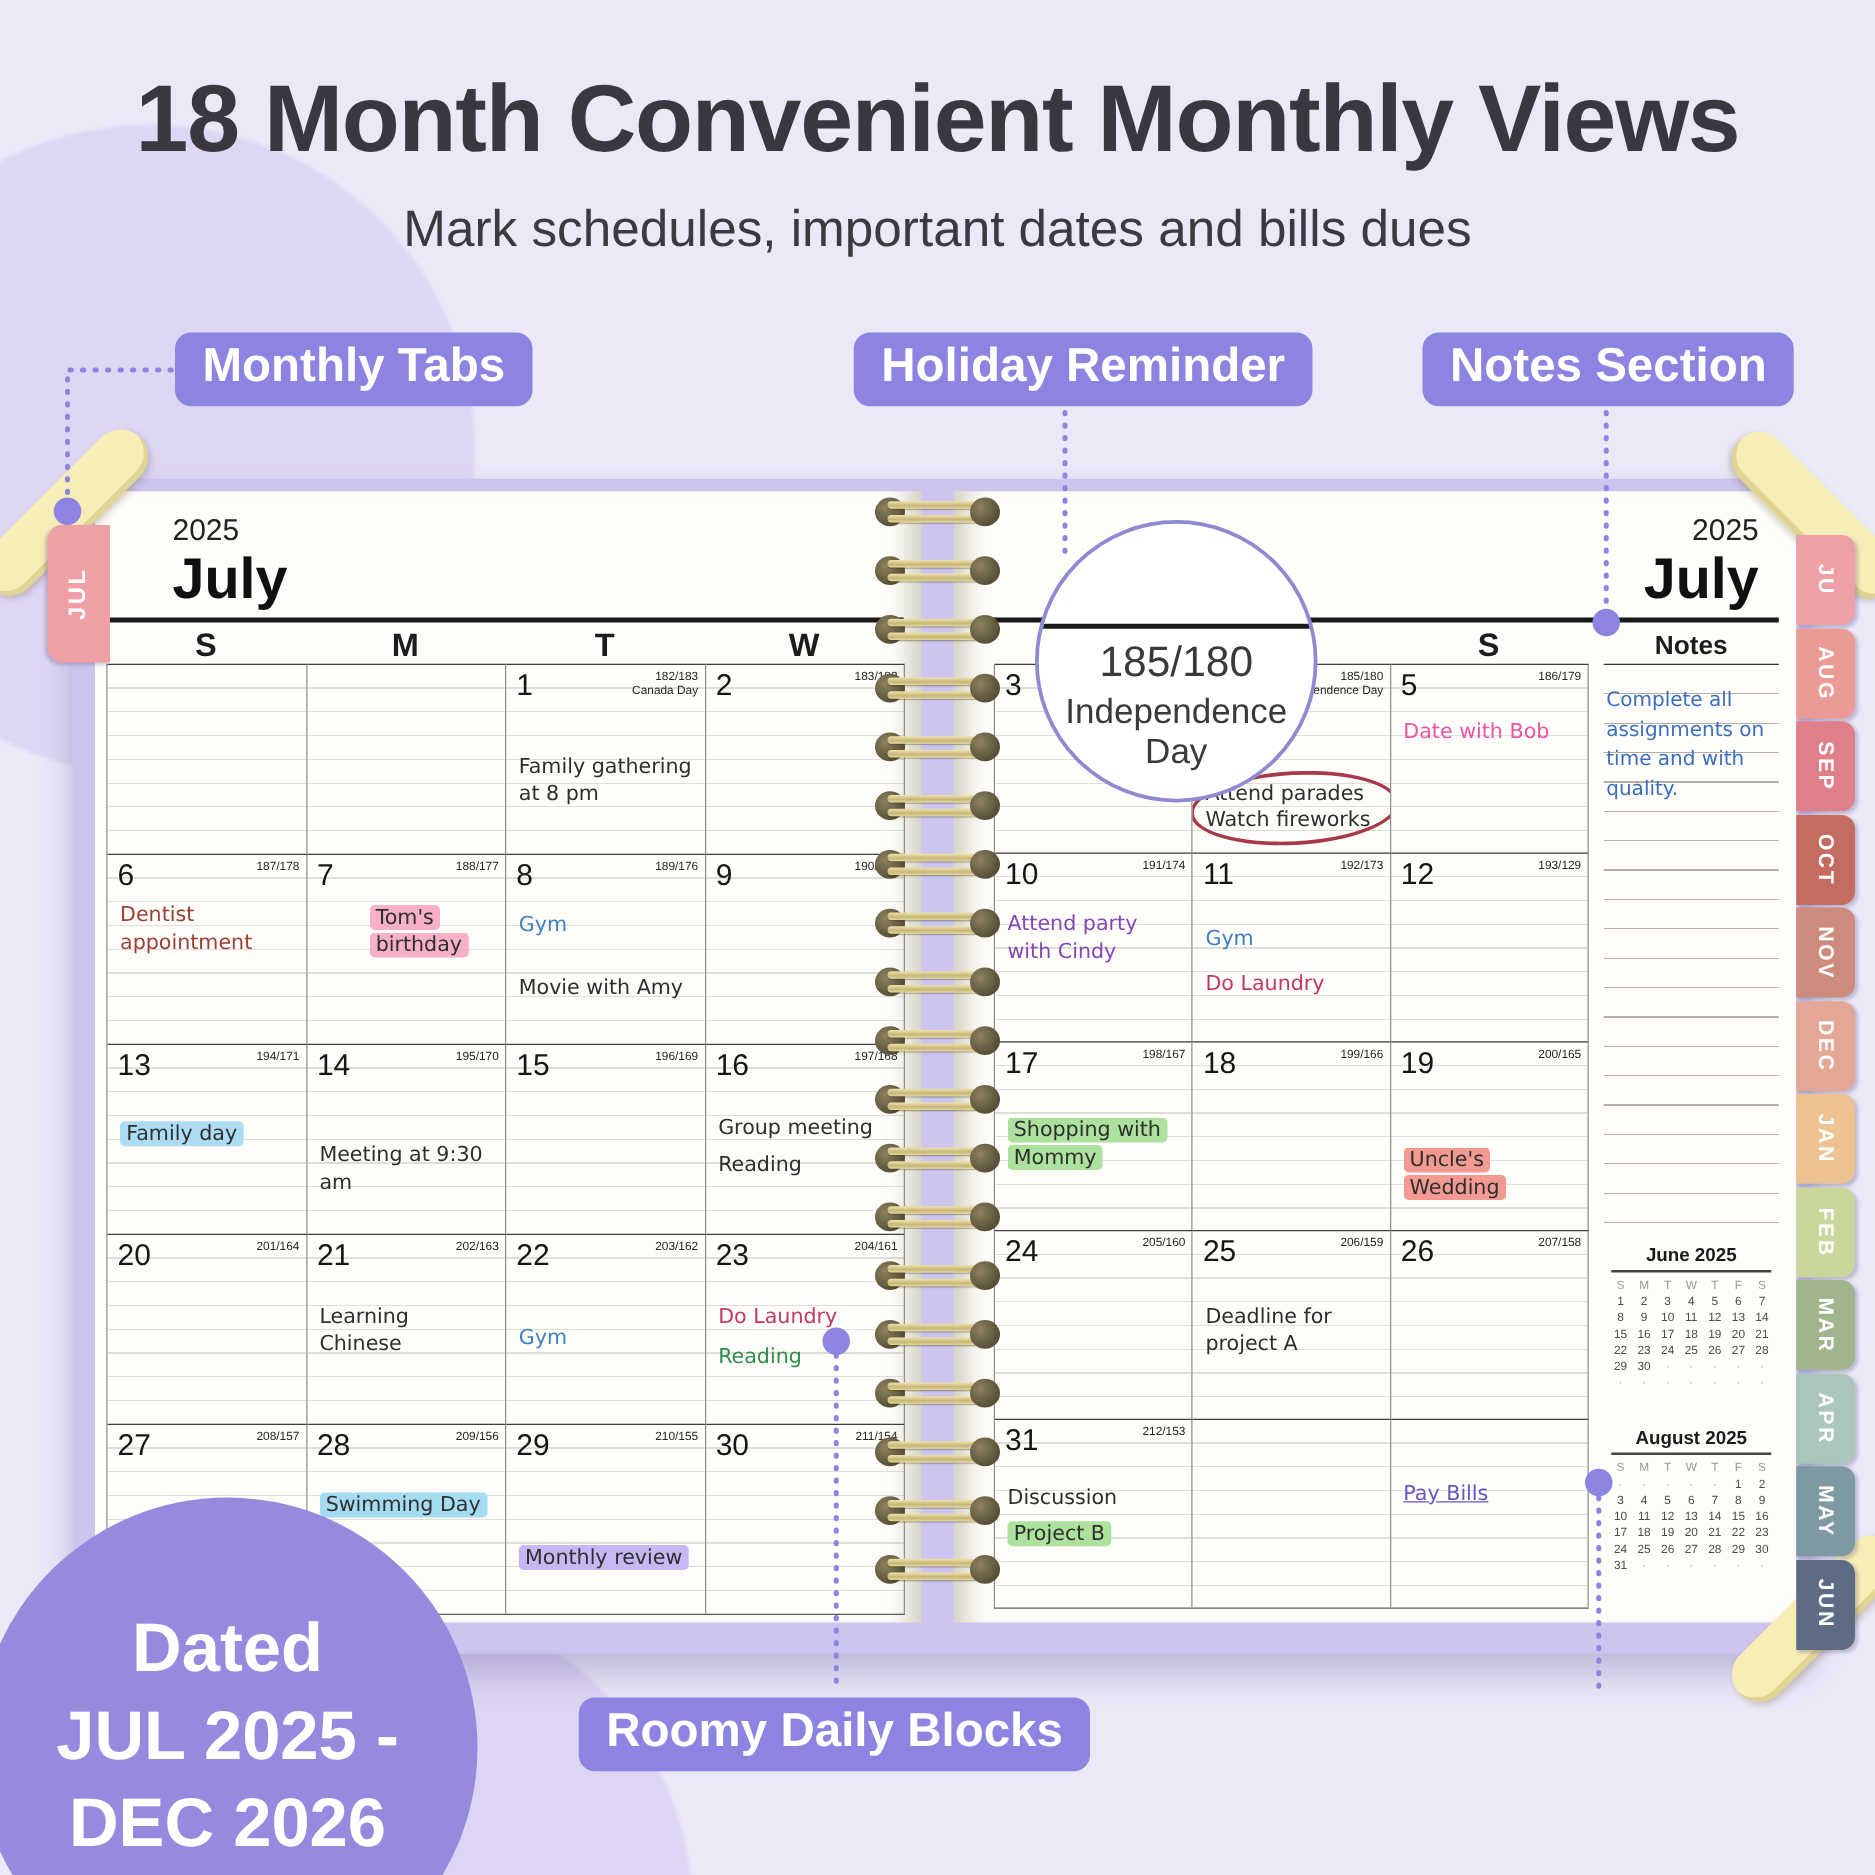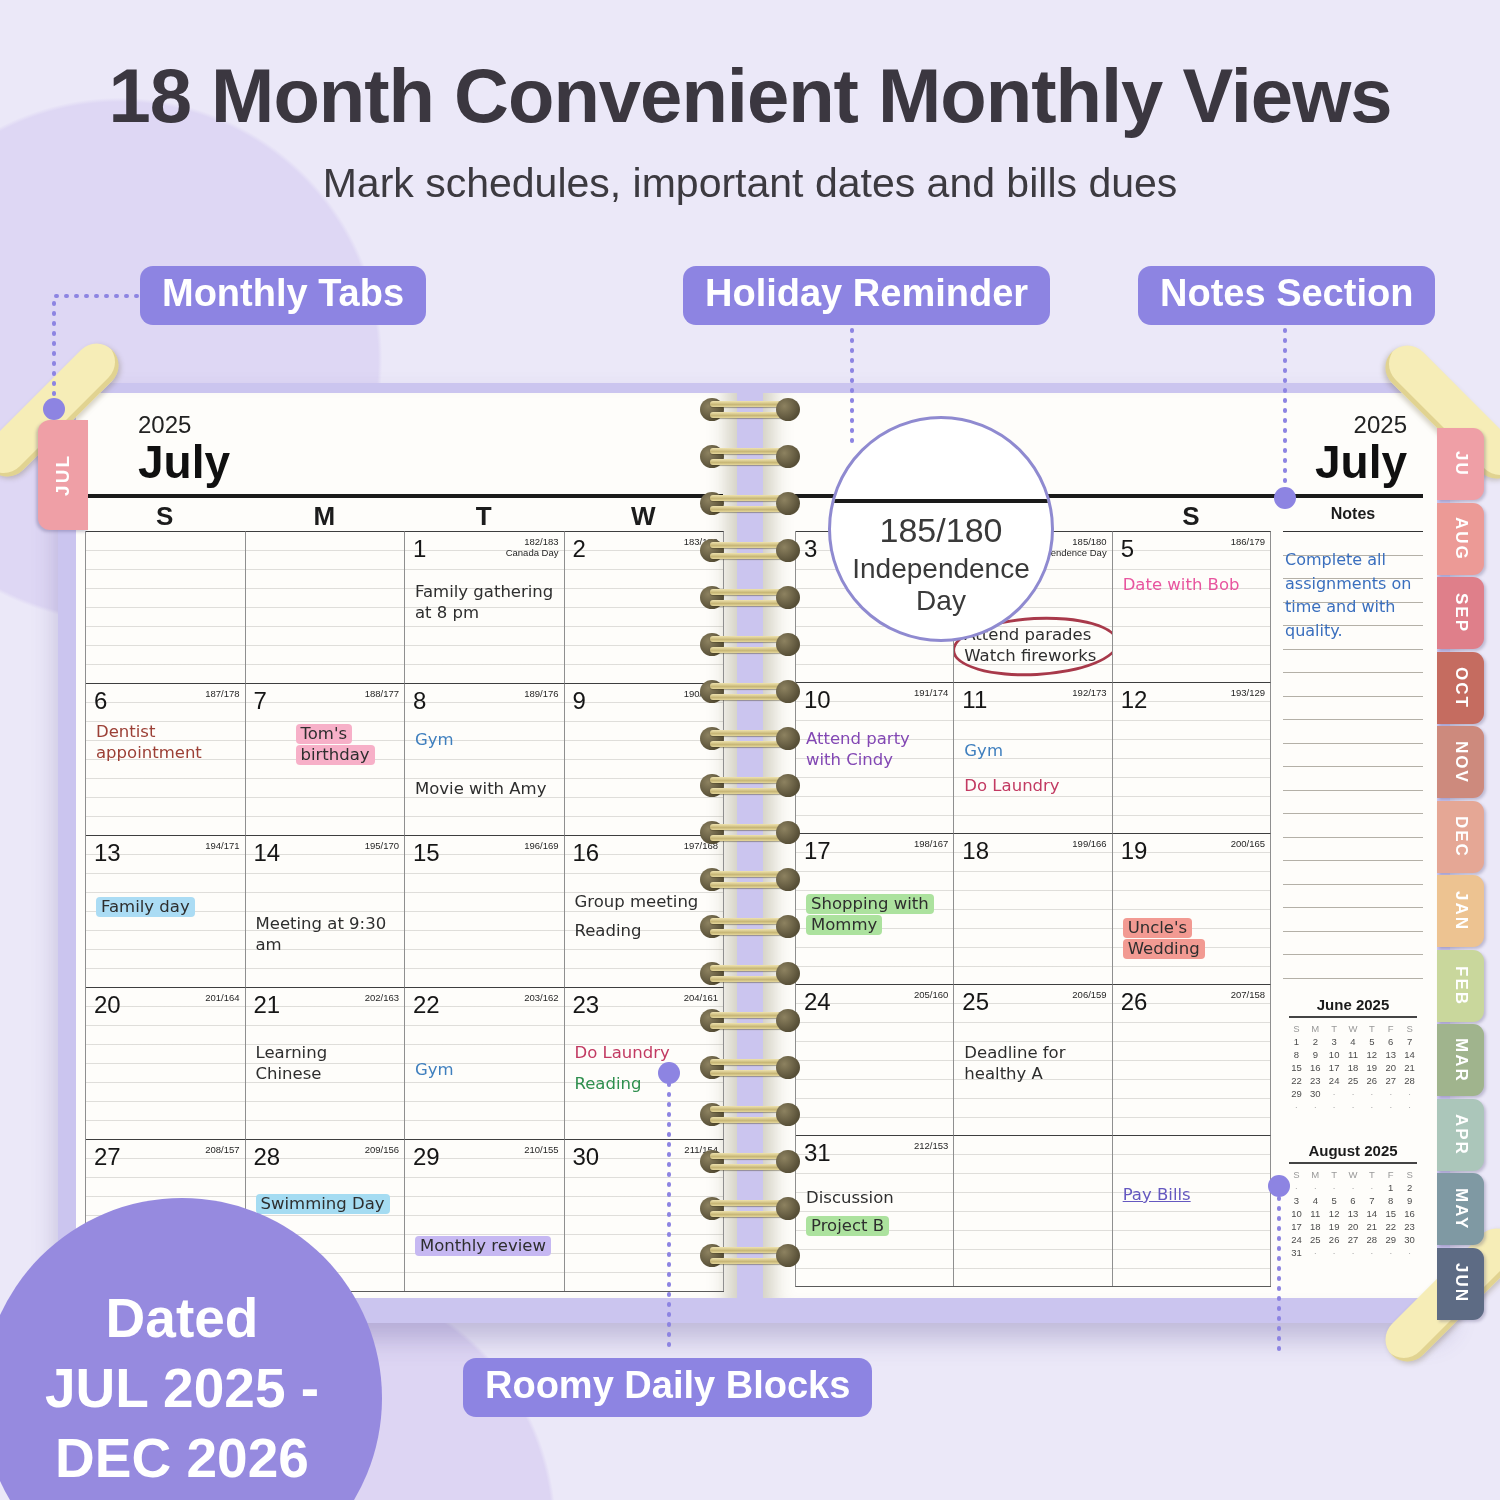--- a/index.html
+++ b/index.html
@@ -38,21 +38,21 @@
   .mb-left{left:62px;text-align:left;}
   .mb-right{right:30px;text-align:right;}
   .year{font-size:24px;color:#222;}
   .monthname{font-size:46px;font-weight:700;color:#101010;margin-top:-4px;}
   .thickline{position:absolute;top:101px;height:4px;background:#1a1a1a;}
   .tl-left{left:9px;width:638px;} .tl-right{left:32px;width:628px;}
   .dayheads{position:absolute;top:108px;display:flex;}
   .dh-left{left:9px;width:638px;} .dh-right{left:32px;width:475px;}
   .dayheads span{flex:1;text-align:center;font-size:26px;font-weight:700;color:#1c1c1c;}
   .noteshead{position:absolute;left:520px;top:112px;width:140px;text-align:center;
-    font-size:16px;font-weight:700;color:#1c1c1c;}
+    font-size:21px;font-weight:700;color:#1c1c1c;}
   .grid{position:absolute;top:138px;display:grid;border-left:1px solid #8f8f8f;border-bottom:1.4px solid #5a5a5a;}
   .g-left{left:9px;width:638px;height:760px;grid-template-columns:repeat(4,1fr);grid-template-rows:repeat(5,1fr);}
   .g-right{left:32px;width:475px;height:755px;grid-template-columns:repeat(3,1fr);grid-template-rows:repeat(5,1fr);}
   .cell{position:relative;border-right:1px solid #8f8f8f;border-top:1.6px solid #3e3e3e;
     background:repeating-linear-gradient(to bottom, transparent 0 18px, rgba(70,68,60,.17) 18px 19px);
     overflow:hidden;}
   .cellhead{display:flex;justify-content:space-between;align-items:flex-start;}
   .daynum{font-size:24px;color:#161616;padding:3px 0 0 8px;}
   .corner{text-align:right;padding:4px 5px 0 0;}
   .cnum{font-size:9.5px;color:#262626;line-height:1.2;}
@@ -169,21 +169,21 @@
         </div>
         <div class="cell">
           <div class="cellhead">
             <span class="daynum">1</span>
             <span class="corner">
               <div class="cnum">182/183</div>
               <div class="choliday">Canada Day</div>
             </span>
           </div>
           <div class="entries">
-            <div class="entryline" style="margin-top: 12px;"><span class="entry">Family gathering at 8 pm</span></div>
+            <div class="entryline" style="margin-top: 33px;"><span class="entry">Family gathering at 8 pm</span></div>
           </div>
         </div>
         <div class="cell">
           <div class="cellhead">
             <span class="daynum">2</span>
             <span class="corner">
               <div class="cnum">183/182</div>
             </span>
           </div>
           <div class="entries"></div>
@@ -477,21 +477,21 @@
           <div class="entries"></div>
         </div>
         <div class="cell">
           <div class="cellhead">
             <span class="daynum">25</span>
             <span class="corner">
               <div class="cnum">206/159</div>
             </span>
           </div>
           <div class="entries">
-            <div class="entryline" style="margin-top: 20px;"><span class="entry">Deadline for healthy A</span></div>
+            <div class="entryline" style="margin-top: 20px;"><span class="entry">Deadline for project A</span></div>
           </div>
         </div>
         <div class="cell">
           <div class="cellhead">
             <span class="daynum">26</span>
             <span class="corner">
               <div class="cnum">207/158</div>
             </span>
           </div>
           <div class="entries"></div>

